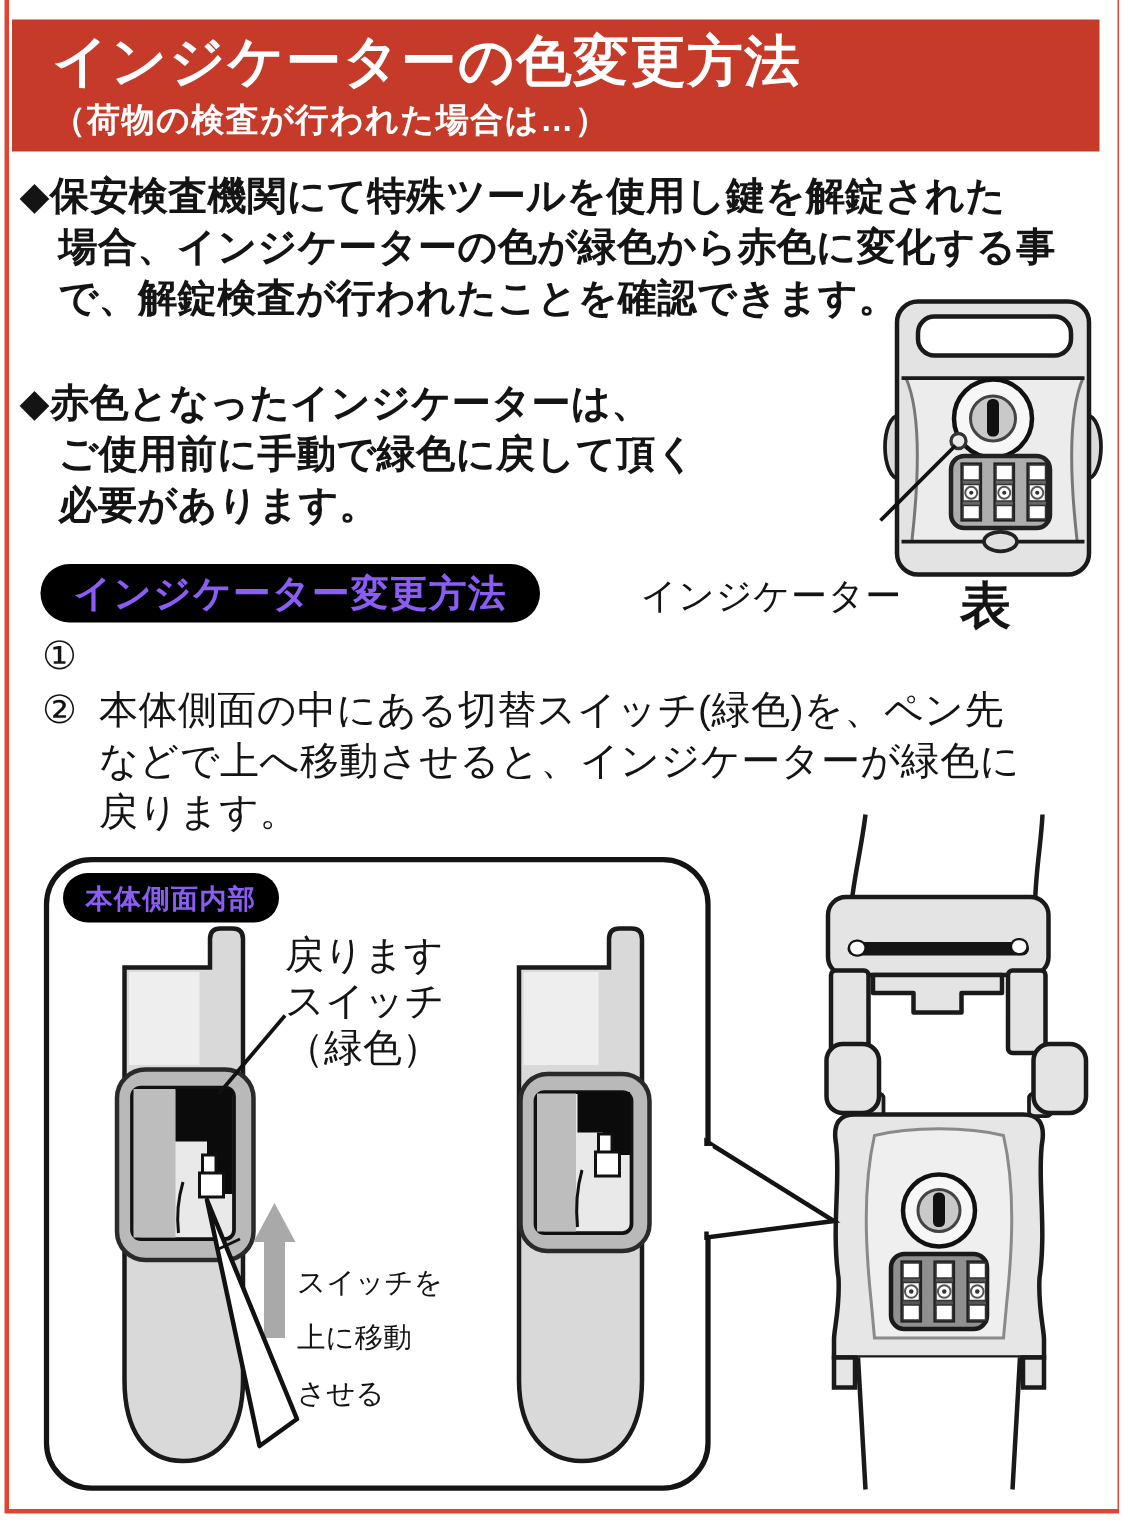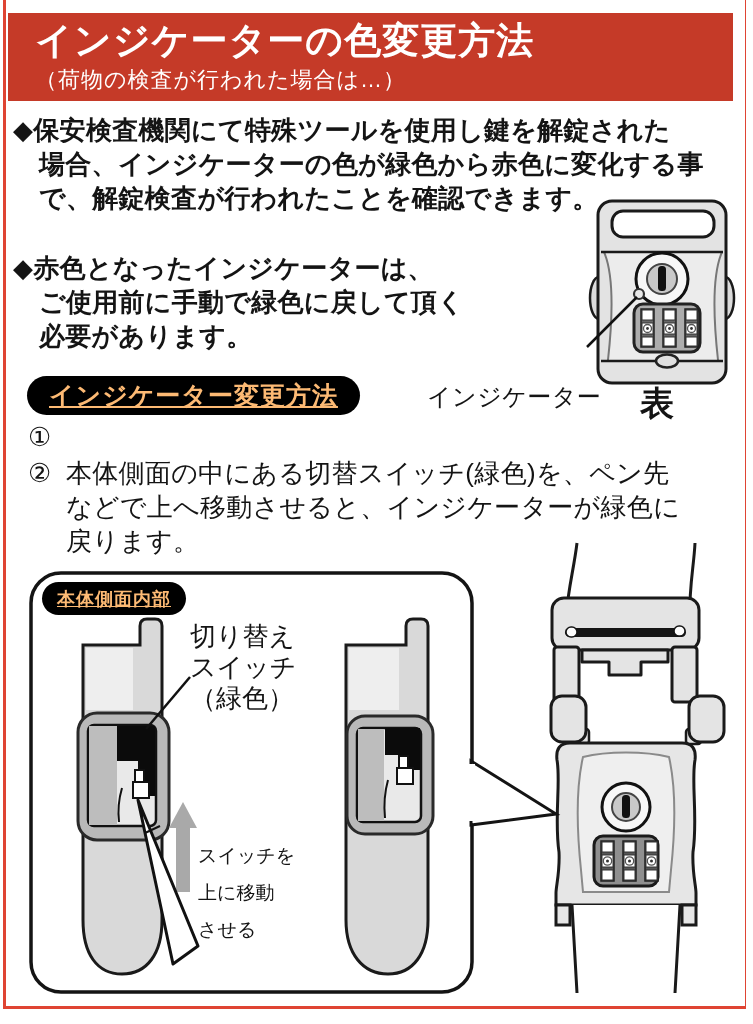--- a/index.html
+++ b/index.html
@@ -9,30 +9,30 @@
   }
   .frame{
     position:absolute;left:3px;top:-6px;width:745px;height:1015px;
     border:3px solid #df4433;box-sizing:border-box;background:transparent;pointer-events:none;
   }
   .header{
     position:absolute;left:8px;top:13px;width:725px;height:88px;background:#c53a28;
     color:#ffffff;box-sizing:border-box;padding:7px 0 0 27px;
   }
   .header-title{font-size:37px;font-weight:600;letter-spacing:1px;line-height:42px;}
-  .header-sub{font-size:22px;font-weight:400;margin-top:3px;letter-spacing:1px;}
+  .header-sub{font-size:22px;font-weight:700;margin-top:3px;letter-spacing:1px;}
   .para{position:absolute;font-size:26px;line-height:34px;font-weight:700;letter-spacing:0.3px;}
   .para .indent{padding-left:26px;}
   .steps{position:absolute;font-size:26px;font-weight:500;letter-spacing:0.3px;}
   .step-row{display:flex;line-height:34px;}
   .step-num{width:38px;flex:0 0 38px;}
   .step-cont{padding-left:38px;line-height:34px;}
   .pill{
-    position:absolute;background:#000;color:#fdba74;border-radius:22px;
-    display:inline-flex;align-items:center;white-space:nowrap;font-weight:600;letter-spacing:1px;text-decoration:underline;
+    position:absolute;background:#000;color:#8b5cf6;border-radius:22px;
+    display:inline-flex;align-items:center;white-space:nowrap;font-weight:600;letter-spacing:1px;
   }
   .pill.heading{left:27px;top:376px;height:39px;font-size:25px;padding:0 22px;}
   .pill.panel{left:42px;top:582px;height:33px;font-size:18px;padding:0 15px;}
   .flabel{position:absolute;font-size:24px;font-weight:500;letter-spacing:0.5px;}
   .omote{position:absolute;left:640px;top:381px;font-size:34px;font-weight:600;}
   .switch-label{position:absolute;left:190px;top:621px;font-size:26px;line-height:31px;font-weight:500;}
   .move-label{position:absolute;left:198px;top:837px;font-size:19px;line-height:37px;font-weight:500;}
   svg{position:absolute;display:block;}
   .svg-front{left:420px;top:195px;}
   .svg-diagram{left:25px;top:530px;}
@@ -218,21 +218,21 @@
       <rect x="372" y="238" width="16" height="16" fill="#fff" stroke="#111" stroke-width="2"></rect>
       <path d="M363,250 Q358,268 360,288" fill="none" stroke="#111" stroke-width="2"></path>
     </g>
 
     <line x1="165" y1="147" x2="121" y2="199" stroke="#111" stroke-width="2.5"></line>
   </svg>
 
   <div class="pill panel">本体側面内部</div>
 
   <div class="switch-label">
-    <div>切り替え</div>
+    <div>戻ります</div>
     <div>スイッチ</div>
     <div>（緑色）</div>
   </div>
 
   <div class="move-label">
     <div>スイッチを</div>
     <div>上に移動</div>
     <div>させる</div>
   </div>
 

